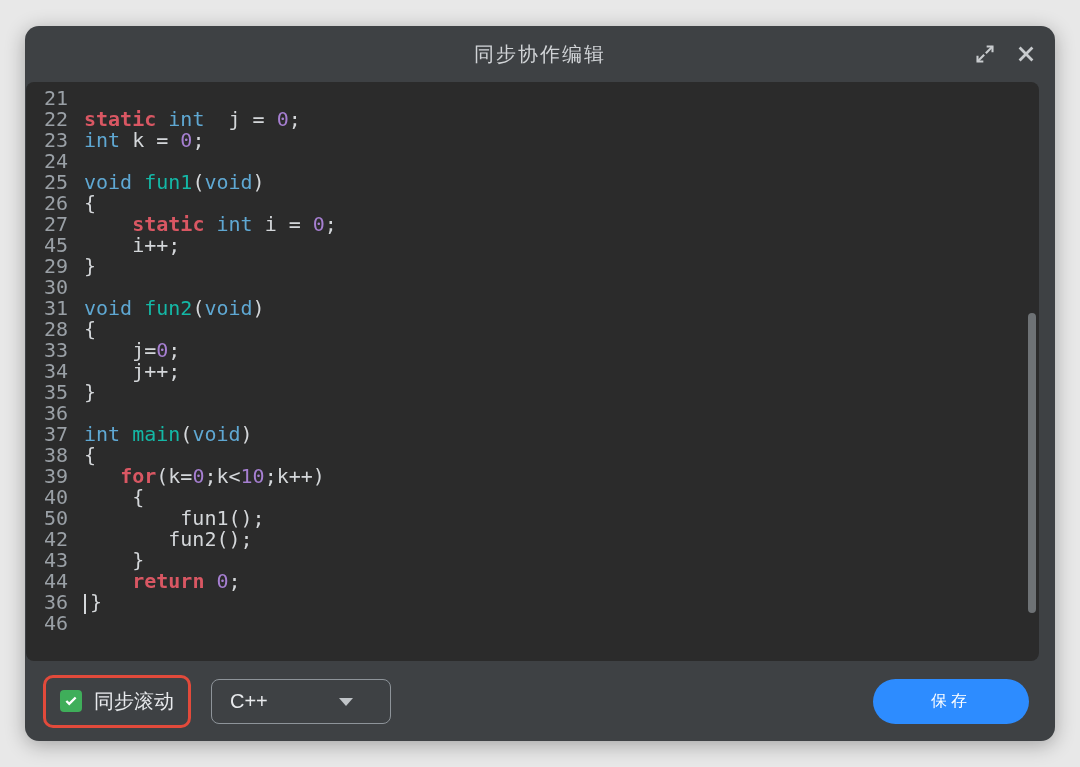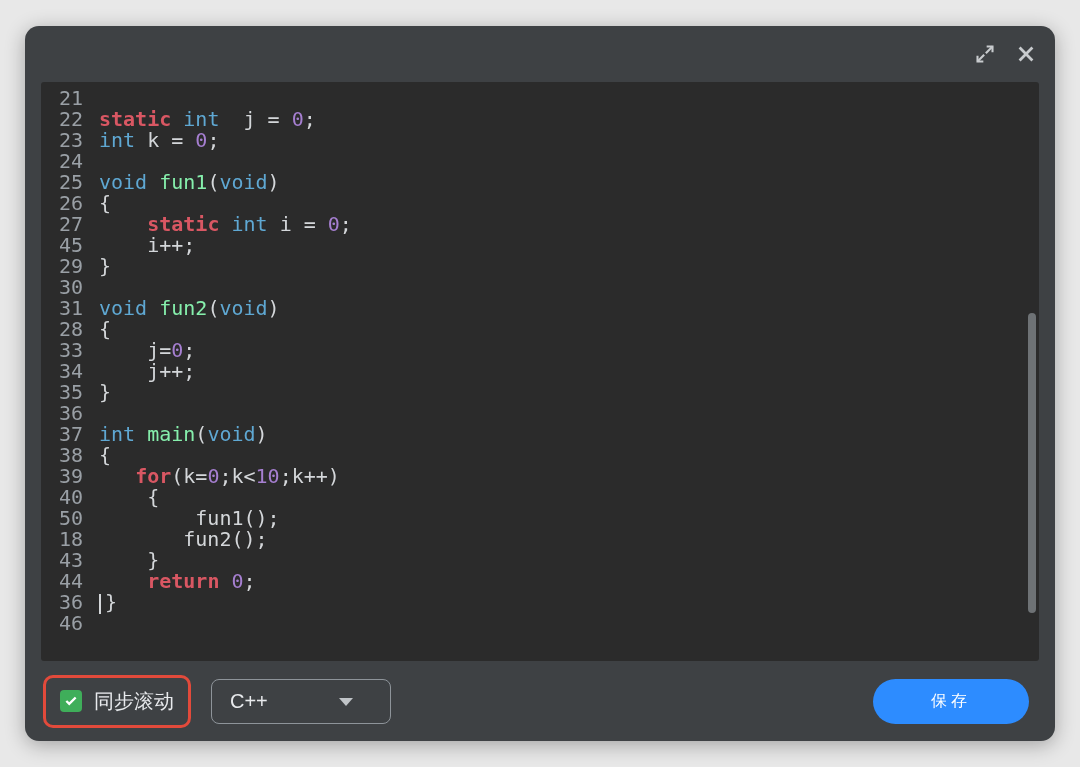--- a/index.html
+++ b/index.html
@@ -43,23 +43,23 @@
 }
 .icon-btn {
   color: #c8cbce;
   cursor: pointer;
   display: flex;
   align-items: center;
   justify-content: center;
 }
 .editor-wrap {
   flex: 1;
-  margin: 0 16px 0 16px;
+  margin: 0 16px 0 1px;
   background: #2b2b2b;
-  border-radius: 3px;
+  border-radius: 8px;
   position: relative;
   overflow: hidden;
 }
 .editor {
   display: flex;
   font-family: "Menlo", "Consolas", monospace;
   font-size: 20px;
   line-height: 1.06;
   height: 100%;
   overflow: hidden;
@@ -90,21 +90,21 @@
   right: 0;
   top: 225px;
   width: 8px;
   height: 300px;
   background: #6e7275;
   border-radius: 4px;
 }
 
 .kw  { color: #d95763; font-weight: bold; }       
 .typ { color: #5fa8d3; }       
-.fn  { color: #86efac; }       
+.fn  { color: #14b8a6; }       
 .num { color: #a67fd1; }       
 .pn  { color: #d4d7da; }       
 .cursor {
   display: inline-block;
   width: 2px;
   height: 20px;
   background: #d4d7da;
   vertical-align: middle;
   margin-right: 4px;
 }
@@ -163,20 +163,21 @@
   cursor: pointer;
   letter-spacing: 4px;
 }
 .ln { display:block; height:21px; }
 </style>
 </head>
 <body>
 
 <div class="dialog">
   <div class="titlebar">
+    <span>同步协作编辑</span>
     <div class="titlebar-actions">
       <span class="icon-btn">
         <svg width="20" height="20" viewBox="0 0 24 24" fill="none" stroke="currentColor" stroke-width="2.5">
           <path d="M14 3h7v7"></path>
             <path d="M10 21H3v-7"></path>
           <path d="M21 3l-8 8"></path>
             <path d="M3 21l8-8"></path>
         </svg>
       </span>
       <span class="icon-btn">
@@ -204,21 +205,21 @@
           <span class="ln">28</span>
           <span class="ln">33</span>
           <span class="ln">34</span>
           <span class="ln">35</span>
           <span class="ln">36</span>
           <span class="ln">37</span>
           <span class="ln">38</span>
           <span class="ln">39</span>
           <span class="ln">40</span>
           <span class="ln">50</span>
-          <span class="ln">18</span>
+          <span class="ln">42</span>
           <span class="ln">43</span>
           <span class="ln">44</span>
           <span class="ln">36</span>
           <span class="ln">46</span>
         </div>
       <div class="code" id="code"><span class="ln"><span class="pn"></span></span><span class="ln"><span class="kw">static</span><span class="pn"> </span><span class="typ">int</span><span class="pn">  j = </span><span class="num">0</span><span class="pn">;</span></span><span class="ln"><span class="typ">int</span><span class="pn"> k = </span><span class="num">0</span><span class="pn">;</span></span><span class="ln"><span class="pn"></span></span><span class="ln"><span class="typ">void</span><span class="pn"> </span><span class="fn">fun1</span><span class="pn">(</span><span class="typ">void</span><span class="pn">)</span></span><span class="ln"><span class="pn">{</span></span><span class="ln"><span class="pn">    </span><span class="kw">static</span><span class="pn"> </span><span class="typ">int</span><span class="pn"> i = </span><span class="num">0</span><span class="pn">;</span></span><span class="ln"><span class="pn">    i++;</span></span><span class="ln"><span class="pn">}</span></span><span class="ln"><span class="pn"></span></span><span class="ln"><span class="typ">void</span><span class="pn"> </span><span class="fn">fun2</span><span class="pn">(</span><span class="typ">void</span><span class="pn">)</span></span><span class="ln"><span class="pn">{</span></span><span class="ln"><span class="pn">    j=</span><span class="num">0</span><span class="pn">;</span></span><span class="ln"><span class="pn">    j++;</span></span><span class="ln"><span class="pn">}</span></span><span class="ln"><span class="pn"></span></span><span class="ln"><span class="typ">int</span><span class="pn"> </span><span class="fn">main</span><span class="pn">(</span><span class="typ">void</span><span class="pn">)</span></span><span class="ln"><span class="pn">{</span></span><span class="ln"><span class="pn">   </span><span class="kw">for</span><span class="pn">(k=</span><span class="num">0</span><span class="pn">;k&lt;</span><span class="num">10</span><span class="pn">;k++)</span></span><span class="ln"><span class="pn">    {</span></span><span class="ln"><span class="pn">        fun1();</span></span><span class="ln"><span class="pn">       fun2();</span></span><span class="ln"><span class="pn">    }</span></span><span class="ln"><span class="pn">    </span><span class="kw">return</span><span class="pn"> </span><span class="num">0</span><span class="pn">;</span></span><span class="ln"><span class="cursor"></span><span class="pn">}</span></span><span class="ln"><span class="pn"></span></span></div>
     </div>
     <div class="scrollbar-track">
       <div class="scrollbar-thumb"></div>
     </div>

